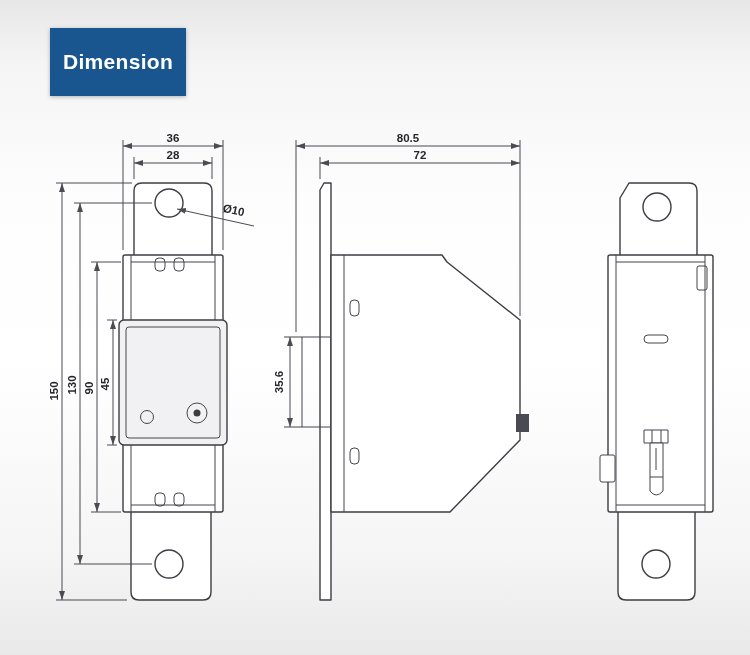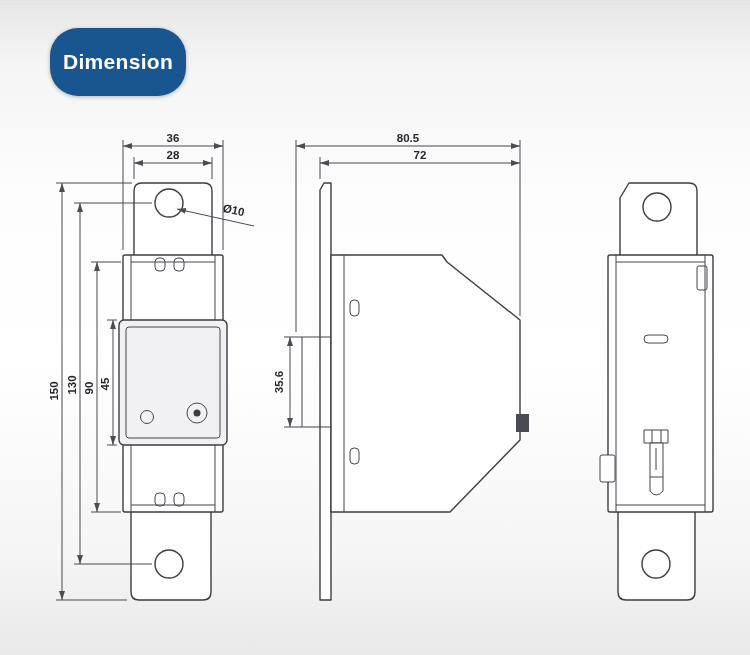--- a/index.html
+++ b/index.html
@@ -6,21 +6,20 @@
   body{
     width:750px;height:655px;position:relative;overflow:hidden;
     background:linear-gradient(180deg,#e7e7e7 0%,#f5f5f5 10%,#fdfdfd 30%,#ffffff 55%,#f5f5f5 85%,#e9e9e9 100%);
     font-family:"Liberation Sans",sans-serif;
   }
   .badge{
     position:absolute;left:50px;top:28px;width:136px;height:68px;
     background:#19558f;color:#ffffff;display:flex;align-items:center;justify-content:center;
     font-size:21px;font-weight:bold;letter-spacing:.3px;
     box-shadow:0 1px 4px rgba(0,0,0,.28);
-    border-radius:28px;
   }
   svg{position:absolute;left:0;top:0;}
   .outline{fill:none;stroke:#3c3c43;stroke-width:1.4;stroke-linejoin:round;}
   .thin{fill:none;stroke:#45454c;stroke-width:1;stroke-linejoin:round;}
   .fillw{fill:#ffffff;}
   .fillg{fill:#f1f1f3;}
   .dim{stroke:#4b4b52;stroke-width:1;fill:none;}
   .dimtext{fill:#26262c;font-size:11.5px;font-weight:bold;font-family:"Liberation Sans",sans-serif;}
 </style>
 </head>

